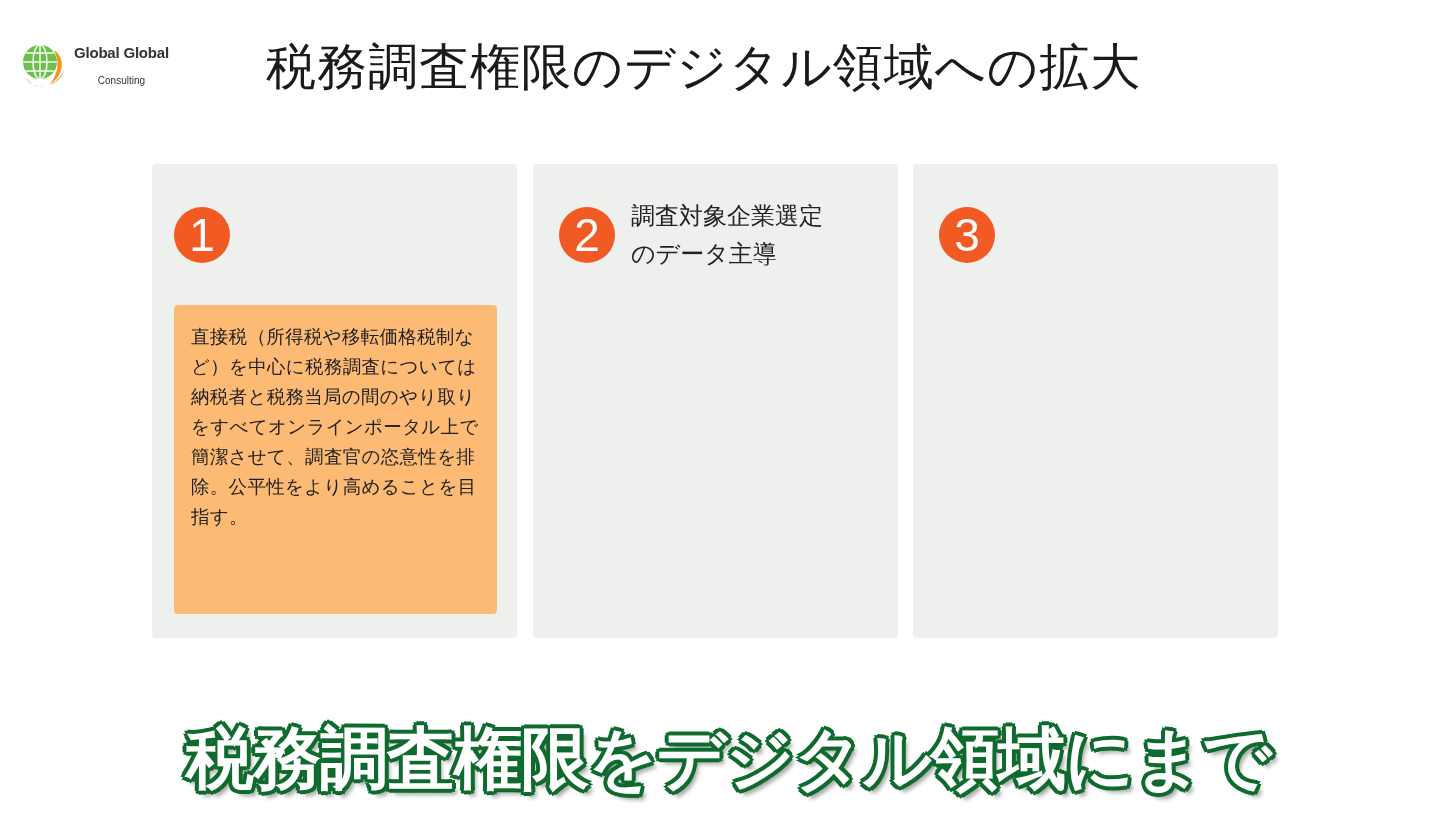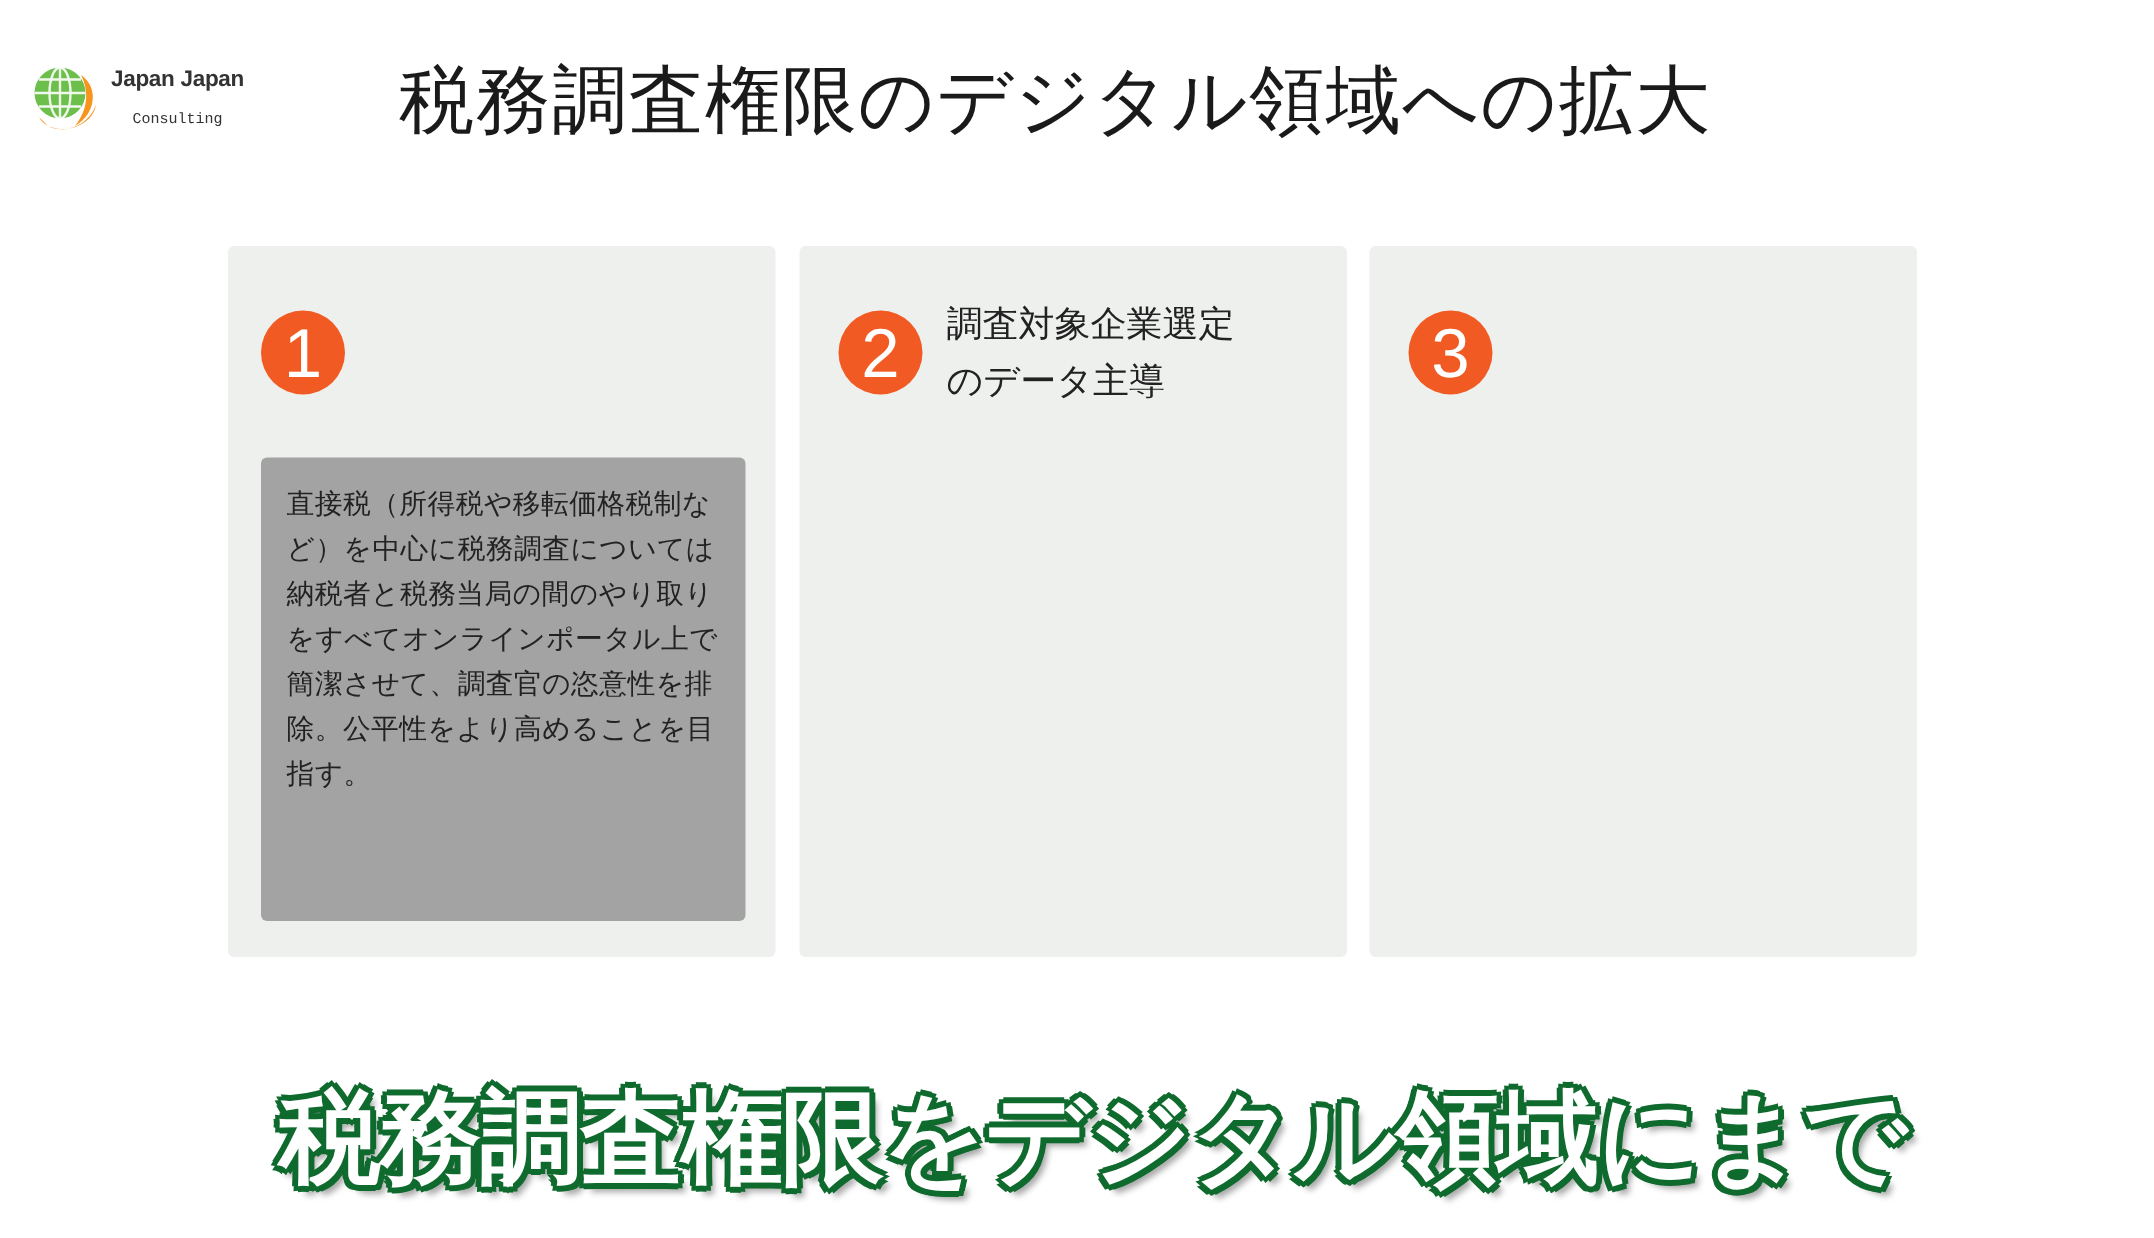--- a/index.html
+++ b/index.html
@@ -3,36 +3,36 @@
   <meta charset="utf-8">
   <style>
     * { box-sizing: border-box; margin: 0; padding: 0; }
     html, body { width: 1436px; height: 825px; background: #ffffff; overflow: hidden; }
     body { position: relative; font-family: "DejaVu Sans", "Liberation Sans", sans-serif; color: #222; }
 
     .logo { position: absolute; left: 18px; top: 40px; display: flex; align-items: center; gap: 6px; }
     .logo-mark { width: 50px; height: 50px; position: relative; }
     .logo-text { display: flex; flex-direction: column; align-items: center; line-height: 1; }
     .logo-line1 { font-family: "Liberation Sans", sans-serif; font-weight: bold; font-size: 15px; color: #333; letter-spacing: -0.2px; }
-    .logo-line2 { font-family: Liberation Mono, monospace; font-size: 10px; color: #333; margin-top: 16px; }
+    .logo-line2 { font-family: Liberation Sans, sans-serif; font-size: 10px; color: #333; margin-top: 16px; }
 
     .page-title { position: absolute; left: 266px; top: 34px; font-size: 50px; font-weight: normal; color: #1a1a1a; letter-spacing: 1px; white-space: nowrap; text-align: center; }
 
     .card { position: absolute; top: 164px; width: 365px; height: 474px; background: #eef0ee; border-radius: 4px; }
     .card-1 { left: 152px; }
     .card-2 { left: 533px; }
     .card-3 { left: 913px; }
 
     .card-head { position: absolute; left: 22px; top: 36px; right: 10px; height: 70px; display: flex; align-items: center; }
     .card-2 .card-head, .card-3 .card-head { left: 26px; }
     .badge { width: 56px; height: 56px; border-radius: 50%; background: #f15a22; color: #fff; font-family: "Liberation Sans", sans-serif; font-size: 46px; line-height: 56px; text-align: center; flex: none; }
     .card-title { margin-left: 16px; font-size: 24px; color: #222; line-height: 38px; white-space: pre-line; }
     .card-1 .card-title { margin-left: 14px; }
 
-    .card-body { position: absolute; left: 22px; right: 20px; top: 141px; height: 309px; background: #a3a3a3; border-radius: 4px; padding: 17px 18px 6px 17px; font-size: 18.5px; line-height: 30px; color: #222; letter-spacing: 0.3px; word-break: break-all; }
+    .card-body { position: absolute; left: 22px; right: 20px; top: 141px; height: 309px; background: #fdba74; border-radius: 4px; padding: 17px 18px 6px 17px; font-size: 18.5px; line-height: 30px; color: #222; letter-spacing: 0.3px; word-break: break-all; }
 
     .subtitle { position: absolute; left: 186px; top: 714px; font-size: 68px; font-weight: bold; color: #ffffff; letter-spacing: -1px; white-space: nowrap;
       text-shadow:
         -3px -3px 0 #0f6a2e, 3px -3px 0 #0f6a2e, -3px 3px 0 #0f6a2e, 3px 3px 0 #0f6a2e,
         0 -3px 0 #0f6a2e, 0 3px 0 #0f6a2e, -3px 0 0 #0f6a2e, 3px 0 0 #0f6a2e,
         -4px 0 0 #0f6a2e, 4px 0 0 #0f6a2e, 0 4px 0 #0f6a2e, 0 -4px 0 #0f6a2e,
         5px 6px 4px rgba(0,0,0,0.35);
       text-align: right;
     }
   </style>
@@ -48,21 +48,21 @@
       <g stroke="#ffffff" stroke-width="1.6" fill="none" opacity="0.9">
         <ellipse cx="22" cy="22" rx="7" ry="17"></ellipse>
         <line x1="5" y1="22" x2="39" y2="22"></line>
         <line x1="8" y1="13" x2="36" y2="13"></line>
         <line x1="8" y1="31" x2="36" y2="31"></line>
         <line x1="22" y1="5" x2="22" y2="39"></line>
       </g>
     </svg>
   </div>
   <div class="logo-text">
-    <span class="logo-line1">Japan Japan</span>
+    <span class="logo-line1">Global Global</span>
     <span class="logo-line2">Consulting</span>
   </div>
 </div>
 
 <h1 class="page-title">税務調査権限のデジタル領域への拡大</h1>
 
 <div class="card card-1">
   <div class="card-head">
     <div class="badge">1</div>
   </div>

